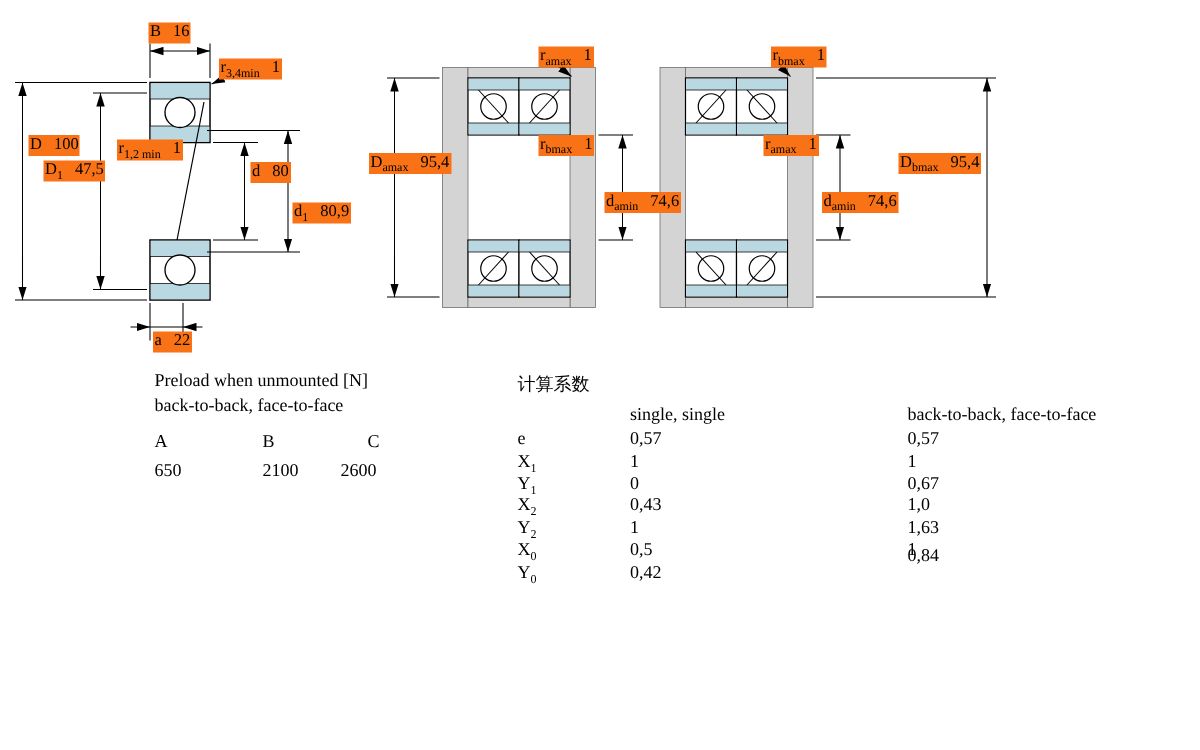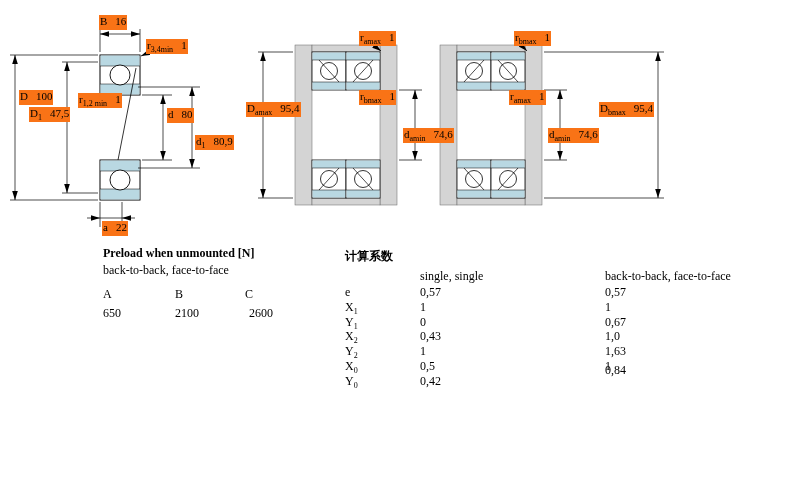--- a/index.html
+++ b/index.html
@@ -8,21 +8,21 @@
   #stage{position:absolute;left:0;top:0;width:800px;height:500px;background:#fff;overflow:hidden}
   #drawing-svg{position:absolute;left:0;top:0}
   .fill-bearing{fill:var(--fill-bearing,#b9d8e2)}
   .fill-steel{fill:var(--fill-steel,#d4d4d4)}
   .dim{position:absolute;font-size:11px;line-height:12px;white-space:nowrap;background:#f97316;padding:0 1px}
   .dim sub{font-size:8px;line-height:8px}
   .dim .val{margin-left:8px}
   .block{position:absolute;font-size:12px;line-height:13px}
   .block .cell{position:absolute;white-space:nowrap}
   .block sub{font-size:8px}
-  .b-title{position:absolute;top:0;left:0;font-weight:bold;white-space:nowrap}
+  .b-title{position:absolute;top:0;left:0;font-weight:normal;white-space:nowrap}
   .b-sub{position:absolute;left:0;white-space:nowrap}
 </style>
 </head>
 <body>
 
 <div id="stage">
 
   <svg id="drawing-svg" width="800" height="245" viewBox="0 0 800 245">
     <defs>
       <marker id="aE" markerWidth="10" markerHeight="8" refX="9" refY="3" orient="auto" markerUnits="userSpaceOnUse">
@@ -170,25 +170,25 @@
   <div class="dim" style="left:599px;top:102px"><span>D</span><sub>bmax</sub><span class="val">95,4</span></div>
 
   <div class="block" style="left:103px;top:247px;width:220px;height:80px">
     <div class="b-title">Preload when unmounted [N]</div>
     <div class="b-sub" style="top:17px">back-to-back, face-to-face</div>
     <span class="cell" style="left:0;top:41px">A</span>
     <span class="cell" style="left:72px;top:41px">B</span>
     <span class="cell" style="left:142px;top:41px">C</span>
     <span class="cell" style="left:0;top:60px">650</span>
     <span class="cell" style="left:72px;top:60px">2100</span>
-    <span class="cell" style="left:146px;top:60px">2600</span>
+    <span class="cell" style="left:124px;top:60px">2600</span>
   </div>
 
   <div class="block" style="left:345px;top:250px;width:420px;height:150px">
-    <div class="b-title" style="font-weight:bold">计算系数</div>
+    <div class="b-title" style="font-weight:normal">计算系数</div>
     <span class="cell" style="left:75px;top:20px">single, single</span>
     <span class="cell" style="left:260px;top:20px">back-to-back, face-to-face</span>
 
     <span class="cell" style="left:0;top:36px"><span>e</span><sub></sub></span>
     <span class="cell" style="left:75px;top:36px">0,57</span>
     <span class="cell" style="left:260px;top:36px">0,57</span>
 
     <span class="cell" style="left:0;top:51px"><span>X</span><sub>1</sub></span>
     <span class="cell" style="left:75px;top:51px">1</span>
     <span class="cell" style="left:260px;top:51px">1</span>

